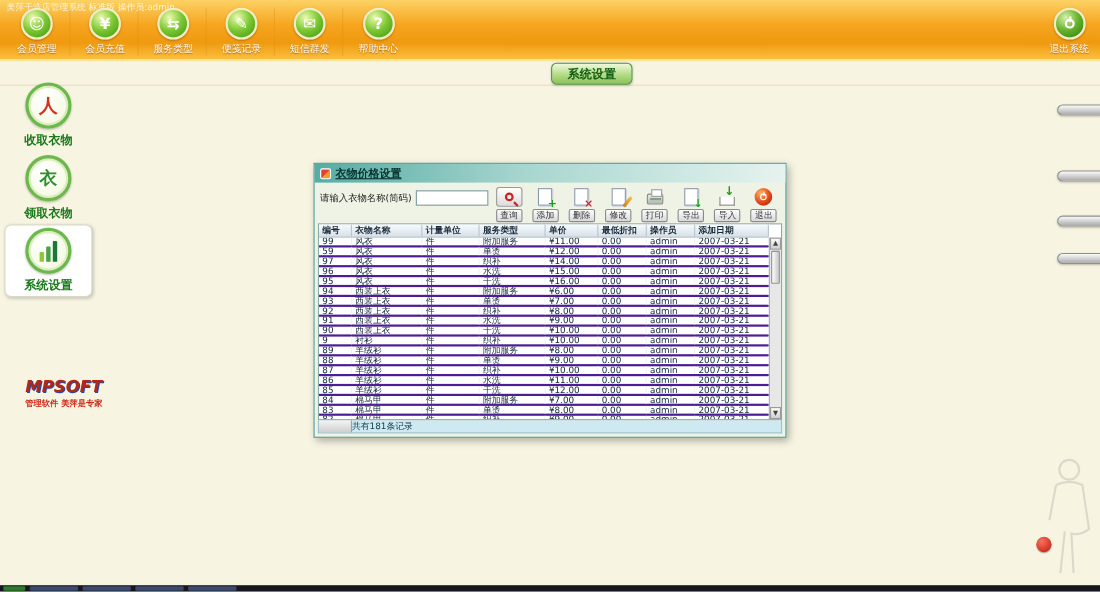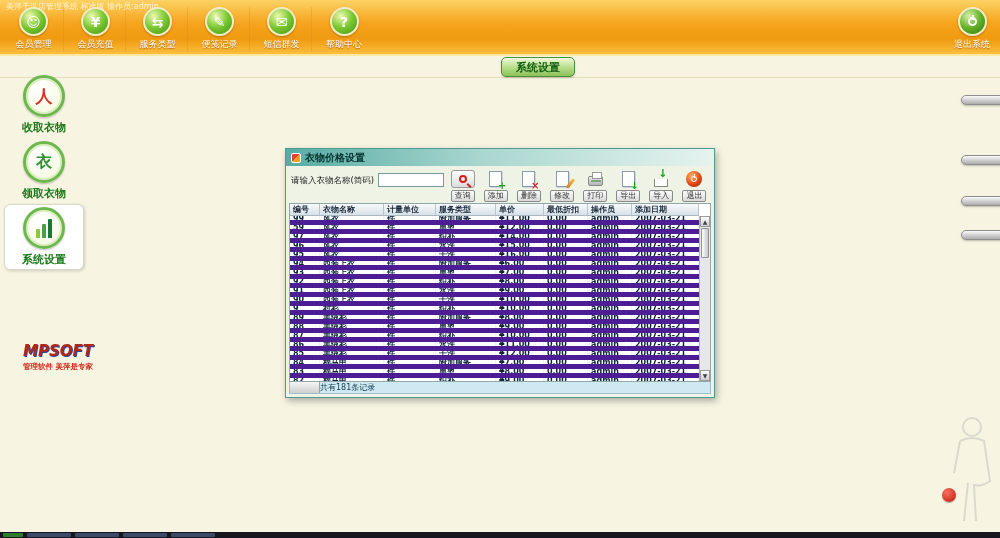--- a/index.html
+++ b/index.html
@@ -70,21 +70,21 @@
   .taskbar { position:absolute; bottom:0; left:0; right:0; height:6px; background:#16161f; display:flex; gap:4px; padding:1px 3px; }
   .taskbar span { width:44px; height:4px; background:#3a4a68; border-radius:1px; }
   .taskbar span:first-child { width:20px; background:#2e7a2e; }
 
   
   .dialog { position:absolute; left:285px; top:148px; width:430px; height:250px;
     background:#eef3e6; border:1px solid #4f9b94; box-shadow:2px 3px 7px rgba(0,0,0,.3);
     display:flex; flex-direction:column; }
   .dlg-title { height:17px; flex:0 0 17px; background:linear-gradient(90deg, #56aca4, #a8d6cf 45%, #e6f3ef);
     display:flex; align-items:center; gap:4px; padding:0 5px;
-    font-size:10px; font-weight:bold; color:#06332e; }
+    font-size:10px; font-weight:bold; color:#06332e;text-decoration:underline; }
   .dlg-ico { width:10px; height:10px; background:linear-gradient(135deg,#e84030 50%, #f0a020 50%); border:1px solid #fff; border-radius:2px; }
 
   .dlg-toolbar { flex:0 0 37px; display:flex; align-items:flex-start; padding:4px 5px 0; gap:4px; justify-content:space-between; }
   .search-label { font-size:8.5px; color:#1a1a1a; white-space:nowrap; margin-top:5px; }
   .search-input { width:66px; height:14px; margin-top:3px; border:1px solid #7a9a9a; background:#fff; font-size:9px; padding:0 2px; font-family:"DejaVu Sans",sans-serif; }
   .dlg-btn { display:flex; flex-direction:column; align-items:center; width:30px; gap:2px; cursor:pointer; }
   .btn-ic-frame { height:18px; display:flex; align-items:center; justify-content:center; }
   .btn-tag { font-size:8px; color:#333; background:linear-gradient(#fdfdfd, #d9d9d9); border:1px solid #8a8a8a; border-radius:2px; padding:0 3px; line-height:10px; white-space:nowrap; }
   .ic-search { width:24px; height:18px; background:linear-gradient(#ffffff,#dcdcdc); border:1px solid #999; border-radius:3px; display:flex; align-items:center; justify-content:center; }
   .mag { width:8px; height:8px; border:2px solid #d02020; border-radius:50%; position:relative; }
@@ -104,21 +104,21 @@
   .pw-s { width:6px; height:6px; border:1.5px solid #fff; border-radius:50%; position:relative; }
   .pw-s::after { content:""; position:absolute; top:-3px; left:1.5px; width:1.5px; height:3.5px; background:#fff; }
 
   
   .tbl { margin:0 3px; flex:1 1 auto; border:1px solid #8fa8a8; background:#fff; position:relative; overflow:hidden; padding-right:11px; display:flex; flex-direction:column; }
   .thead { display:flex; flex:0 0 12px; height:12px; background:linear-gradient(#f8fafc,#d7e1e9); border-bottom:1px solid #aab8c0; font-size:8px; font-weight:bold; color:#1a2a3a; }
   .thead .c { border-right:1px solid #b9c4cc; }
   .c { display:flex; align-items:center; padding-left:3px; overflow:hidden; white-space:nowrap; }
   .c0{width:30px;} .c1{width:64px;} .c2{width:52px;} .c3{width:60px;} .c4{width:48px;} .c5{width:44px;} .c6{width:44px;} .c7{flex:1;}
   .tbody { flex:1; overflow:hidden; font-size:8px; color:#10263a; }
-  .trow { display:flex; height:9px; line-height:9px; border-bottom:5px solid #4c1d95; cursor:default;font-weight:bold; }
+  .trow { display:flex; height:9px; line-height:9px; border-bottom:2px solid #4c1d95; cursor:default; }
   .trow .c { border-right:1px solid #f0f2f4; }
   .vscroll { position:absolute; right:0; top:12px; bottom:0; width:11px; background:#e7e7e7; border-left:1px solid #b2b2b2; display:flex; flex-direction:column; }
   .sc-btn { flex:0 0 10px; background:linear-gradient(#fcfcfc,#cfcfcf); border:1px solid #9a9a9a; font-size:6px; line-height:9px; text-align:center; color:#444; cursor:pointer; }
   .sc-thumb { height:30px; margin:1px; background:linear-gradient(90deg,#ffffff,#c6c6c6); border:1px solid #939393; border-radius:1px; cursor:grab; }
 
   .dlg-footer { flex:0 0 11px; margin:0 3px 3px; background:#cfe9f2; border:1px solid #9fc0cc; border-top:none; display:flex; align-items:center; font-size:8px; color:#123a4a; }
   .foot-box { width:30px; height:100%; background:linear-gradient(#f5f5f5,#cfcfcf); border-right:1px solid #a0a0a0; }
   .foot-text { }
 </style>
 </head>

